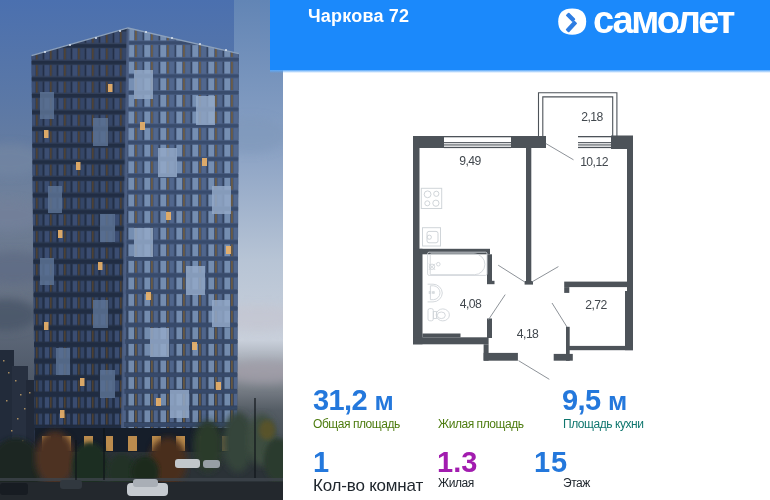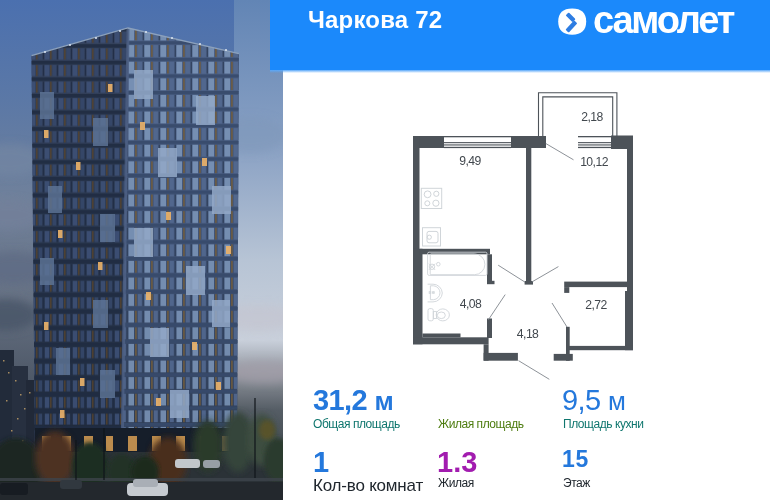--- a/index.html
+++ b/index.html
@@ -218,21 +218,21 @@
     <line x1="104" y1="428" x2="104" y2="480"></line>
     <line x1="255" y1="398" x2="255" y2="478"></line>
     <line x1="76" y1="440" x2="76" y2="480"></line>
   </g>
 </svg>
 
 <div class="abs" style="left:270px;top:0;width:500px;height:70px;background:#1b89fb"></div>
 
 <div class="abs" style="left:270px;top:70px;width:500px;height:3px;background:linear-gradient(#5aa8fa,rgba(255,255,255,0))"></div>
 
-<div class="abs" style="left:308px;top:6px;color:#fff;font-size:24px;font-weight:bold;letter-spacing:0.2px">Чаркова 72</div>
+<div class="abs" style="left:308px;top:6px;color:#fff;font-size:18px;font-weight:bold;letter-spacing:0.2px">Чаркова 72</div>
 
 <svg class="abs" style="left:556px;top:7px" width="180" height="30" viewBox="0 0 180 30">
 
   <path d="M16.2 1.5 C 25.5 1.5 30.2 6 30.2 14.6 C 30.2 23.2 25.5 27.7 16.2 27.7 C 6.9 27.7 2.2 23.2 2.2 14.6 C 2.2 6 6.9 1.5 16.2 1.5 Z" fill="#fff"></path>
 
   <g fill="#2e7de2">
     <rect x="9.7" y="8.1" width="9.8" height="4.4" rx="1" transform="rotate(45 14.6 10.3)"></rect>
     <rect x="9.0" y="17.3" width="12.8" height="4.4" rx="1" transform="rotate(-47 15.4 19.5)"></rect>
   </g>
 
@@ -383,34 +383,34 @@
     <text x="470.5" y="308.3">4,08</text>
 
     <text x="527.6" y="338.3">4,18</text>
 
     <text x="596" y="308.5">2,72</text>
   </g>
 </svg>
 
 <div class="abs" style="left:313px;top:384px;color:#2478dc;font-size:29px;font-weight:bold;letter-spacing:-0.6px">31,2 <span style="font-size:26px">м</span></div>
 
-<div class="abs" style="left:313px;top:416.5px;color:#0f766e;font-size:12px;letter-spacing:-0.45px">Общая площадь</div>
+<div class="abs" style="left:313px;top:416.5px;color:#4d7c0f;font-size:12px;letter-spacing:-0.45px">Общая площадь</div>
 
 
 <div class="abs" style="left:438px;top:416.5px;color:#4d7c0f;font-size:12px;letter-spacing:-0.45px">Жилая площадь</div>
 
-<div class="abs" style="left:562px;top:384px;color:#2478dc;font-size:29px;font-weight:normal;letter-spacing:-0.6px">9,5 <span style="font-size:26px">м</span></div>
+<div class="abs" style="left:562px;top:384px;color:#2478dc;font-size:29px;font-weight:bold;letter-spacing:-0.6px">9,5 <span style="font-size:26px">м</span></div>
 
 <div class="abs" style="left:563px;top:416.5px;color:#0f766e;font-size:12px;letter-spacing:-0.45px">Площадь кухни</div>
 
 <div class="abs" style="left:313px;top:446px;color:#2478dc;font-size:29px;font-weight:bold">1</div>
 
 <div class="abs" style="left:313px;top:475.5px;color:#20272e;font-size:17px;letter-spacing:-0.2px">Кол-во комнат</div>
 
 <div class="abs" style="left:437px;top:446px;color:#a21caf;font-size:29px;font-weight:bold">1.3</div>
 
 <div class="abs" style="left:438px;top:475.5px;color:#20272e;font-size:12px;letter-spacing:-0.45px">Жилая</div>
 
-<div class="abs" style="left:562px;top:446px;color:#2478dc;font-size:23px;font-weight:bold;letter-spacing:0.8px">15</div>
+<div class="abs" style="left:534px;top:446px;color:#2478dc;font-size:29px;font-weight:bold;letter-spacing:0.8px">15</div>
 
 <div class="abs" style="left:563px;top:475.5px;color:#20272e;font-size:12px;letter-spacing:-0.45px">Этаж</div>
 
 </div>
 
 </body></html>

